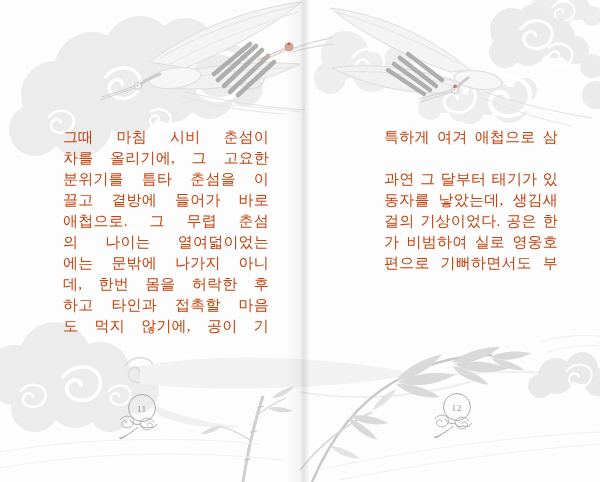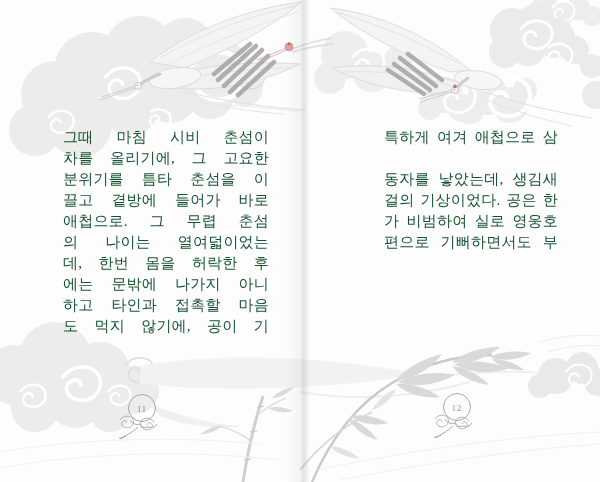--- a/index.html
+++ b/index.html
@@ -15,21 +15,21 @@
     background:linear-gradient(90deg,
       rgba(255,255,255,0) 0%,
       rgba(160,160,160,0.10) 40%,
       rgba(130,130,130,0.22) 52%,
       rgba(255,255,255,0.0) 70%);
     pointer-events:none;
   }
   .page{position:absolute;top:0;width:300px;height:482px;z-index:2;}
   .page.left{left:0;}
   .page.right{left:300px;}
-  .textblock{position:absolute;color:#14532d;}
+  .textblock{position:absolute;color:#c2410c;}
   .textblock.lp{left:63px;top:127px;width:206px;}
   .textblock.rp{left:84px;top:127px;width:174px;}
   .tline{
     height:21px;line-height:21px;font-size:15px;
     text-align:justify;text-align-last:justify;
     white-space:nowrap;letter-spacing:0.2px;
   }
   .tline.end{text-align-last:left;}
   .tline.gap{height:21px;}
   .ornament{position:absolute;width:52px;height:52px;}
@@ -245,40 +245,41 @@
   <div class="gutter"></div>
 
   <div class="page left">
     <div class="textblock lp">
       <div class="tline">그때 마침 시비 춘섬이</div>
       <div class="tline">차를 올리기에, 그 고요한</div>
       <div class="tline">분위기를 틈타 춘섬을 이</div>
       <div class="tline">끌고 곁방에 들어가 바로</div>
       <div class="tline">애첩으로. 그 무렵 춘섬</div>
       <div class="tline">의 나이는 열여덟이었는</div>
+      <div class="tline">에는 문밖에 나가지 아니</div>
       <div class="tline">데, 한번 몸을 허락한 후</div>
-      <div class="tline">에는 문밖에 나가지 아니</div>
       <div class="tline">하고 타인과 접촉할 마음</div>
       <div class="tline">도 먹지 않기에, 공이 기</div>
     </div>
 
     <svg class="ornament lp" viewBox="0 0 52 52">
       <circle cx="26" cy="16" r="13.5" fill="none" stroke="#a8a8a8" stroke-width="1"></circle>
       <use href="#spiral" transform="translate(4,28) scale(0.42)" stroke="#a8a8a8" stroke-width="2" fill="none"></use>
       <use href="#spiral" transform="translate(38,30) scale(0.42) scale(-1,1)" stroke="#a8a8a8" stroke-width="2" fill="none"></use>
       <path d="M14,28 q4,6 10,4 q2,5 8,3 q6,2 9,-3" stroke="#a8a8a8" fill="none" stroke-width="1"></path>
       <path d="M22,35 C16,41 10,43 4,47 M10,44 q-4,3 -7,2" stroke="#a8a8a8" fill="none" stroke-width="1"></path>
       <text class="orn-num" x="26" y="19.5" font-size="8.5" fill="#8c8c8c" text-anchor="middle" letter-spacing="1">11</text>
     </svg>
   </div>
 
   <div class="page right">
     <div class="textblock rp">
       <div class="tline">특하게 여겨 애첩으로 삼</div>
       <div class="tline gap"></div>
+      <div class="tline">과연 그 달부터 태기가 있</div>
       <div class="tline">동자를 낳았는데, 생김새</div>
       <div class="tline">걸의 기상이었다. 공은 한</div>
       <div class="tline">가 비범하여 실로 영웅호</div>
       <div class="tline">편으로 기뻐하면서도 부</div>
     </div>
 
     <svg class="ornament rp" viewBox="0 0 52 52">
       <circle cx="26" cy="16" r="13.5" fill="none" stroke="#a8a8a8" stroke-width="1"></circle>
       <use href="#spiral" transform="translate(4,28) scale(0.42)" stroke="#a8a8a8" stroke-width="2" fill="none"></use>
       <use href="#spiral" transform="translate(38,30) scale(0.42) scale(-1,1)" stroke="#a8a8a8" stroke-width="2" fill="none"></use>

